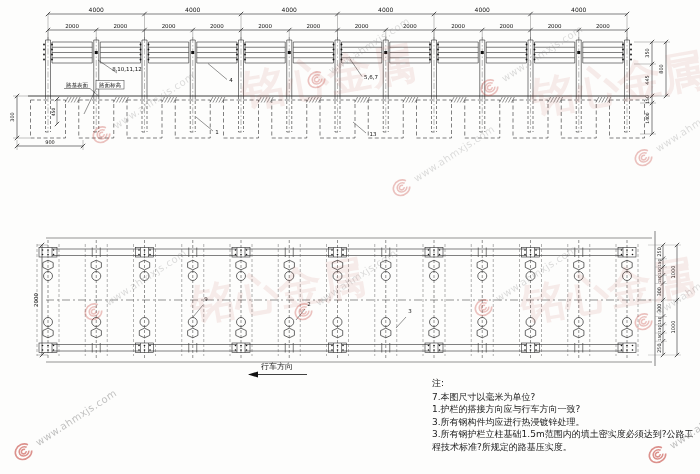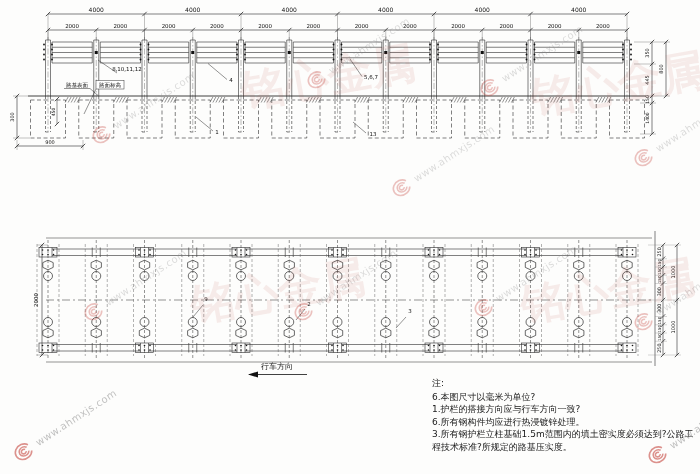--- a/index.html
+++ b/index.html
@@ -837,23 +837,23 @@
       </g>
       <g>
         <text x="277" y="369" font-size="8" text-anchor="middle" fill="#111">行车方向</text>
         <line x1="249" y1="374.5" x2="307" y2="374.5" stroke="#2b2b2b" stroke-width="0.9"></line>
         <polygon points="248,374.5 258,371.5 258,377.5" fill="#111"></polygon>
       </g>
     </svg>
 
   <div class="notes">
     <div class="nt">注:</div>
-    <div class="ni">6.本图尺寸以毫米为单位?</div>
+    <div class="ni">7.本图尺寸以毫米为单位?</div>
     <div class="ni">1.护栏的搭接方向应与行车方向一致?</div>
-    <div class="ni">6.所有钢构件均应进行热浸镀锌处理。</div>
+    <div class="ni">3.所有钢构件均应进行热浸镀锌处理。</div>
     <div class="ni">3.所有钢护栏立柱基础1.5m范围内的填土密实度必须达到?公路工程技术标准?所规定的路基压实度。</div>
   </div>
 
   <div id="wms">
       <div class="wm" style="left: 80px; top: 95px;">
         <svg width="26" height="26" viewBox="0 0 26 26">
           <path d="M21 10 A8.5 7.5 0 1 0 21 17 M18.5 11.5 A5 4.5 0 1 0 18.5 15.5 M16 12.5 A2.5 2.2 0 1 0 16 14.5" fill="none" stroke="#c23b33" stroke-width="1.6"></path>
         </svg>
         <span>www.ahmxjs.com</span>
       </div>

